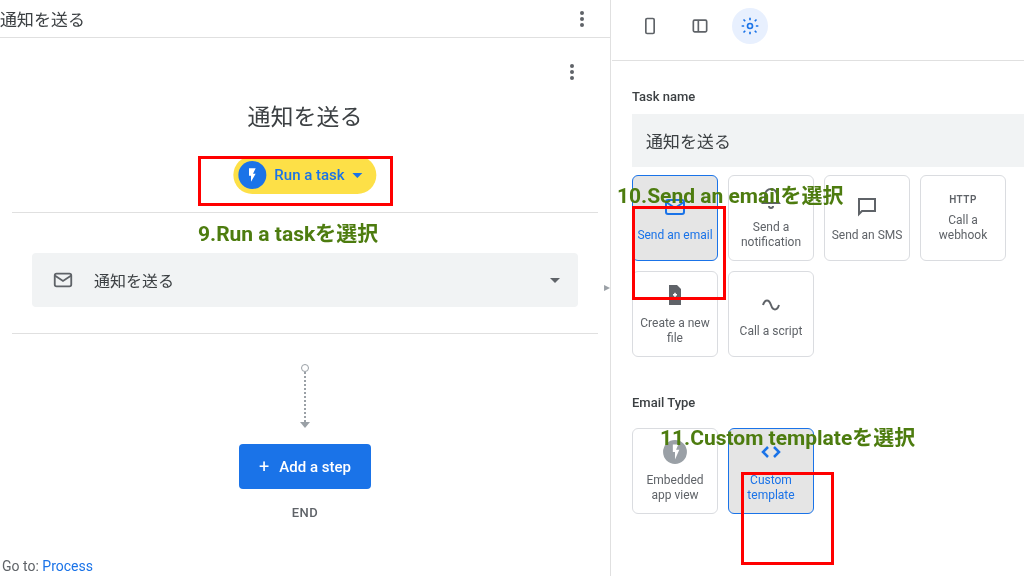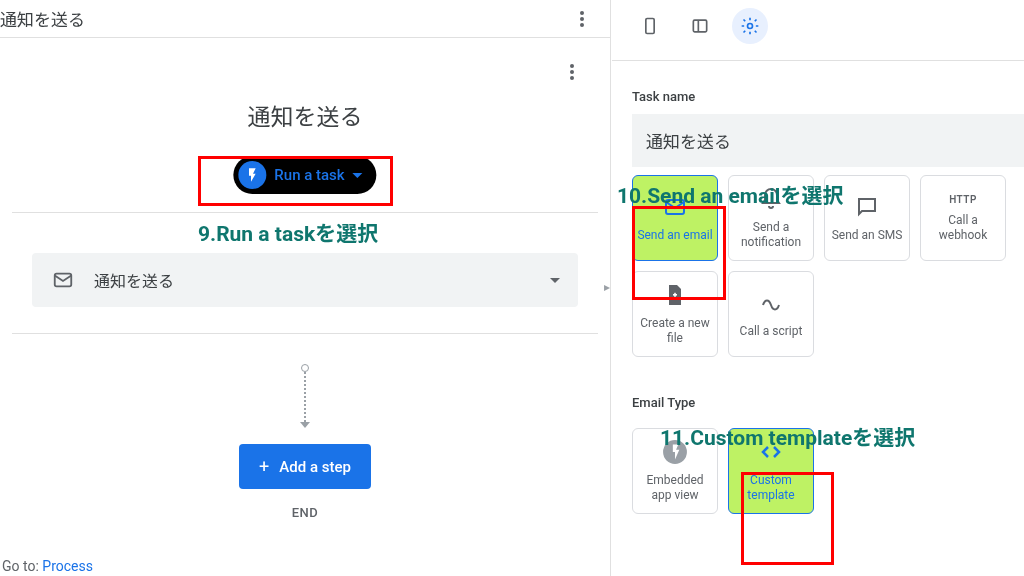--- a/index.html
+++ b/index.html
@@ -10,21 +10,21 @@
 
 .hdr { display: flex; align-items: center; justify-content: space-between; padding: 6px 16px 6px 0; border-bottom: 1px solid #e0e0e0; }
 .hdr-title { font-size: 17px; color: #3c4043; }
 .kebab { width: 24px; height: 24px; display: flex; flex-direction: column; align-items: center; justify-content: center; gap: 2px; cursor: pointer; }
 .kebab span { width: 4px; height: 4px; background: #5f6368; border-radius: 50%; }
 
 .card-area { margin-top: 22px; padding: 0 12px; }
 .card-kebab { display: flex; justify-content: flex-end; padding-right: 14px; padding-bottom: 14px; }
 .process-title { text-align: center; font-size: 23px; color: #3c4043; margin-bottom: 24px; }
 
-.run-task-chip { display: inline-flex; align-items: center; gap: 8px; background: #000000; border-radius: 20px; padding: 5px 14px 5px 5px; position: relative; left: 50%; transform: translateX(-50%); }
+.run-task-chip { display: inline-flex; align-items: center; gap: 8px; background: #fde047; border-radius: 20px; padding: 5px 14px 5px 5px; position: relative; left: 50%; transform: translateX(-50%); }
 .bolt-circle { width: 28px; height: 28px; background: #1a73e8; border-radius: 50%; display: flex; align-items: center; justify-content: center; }
 .run-task-label { color: #1a73e8; font-size: 15px; font-weight: 500; }
 .caret-down { width: 0; height: 0; border-left: 5px solid transparent; border-right: 5px solid transparent; border-top: 5px solid #1a73e8; }
 
 .redbox { border: 3px solid #ff0000; position: absolute; }
 .red9 { left: 198px; top: 156px; width: 195px; height: 50px; }
 
 .dd-row { background: #f1f3f4; margin: 40px 20px 0 20px; border-radius: 4px; display: flex; align-items: center; padding: 14px 18px; gap: 18px; }
 .dd-label { font-size: 16px; color: #3c4043; flex: 1; }
 .dd-caret { color: #5f6368; }
@@ -34,35 +34,35 @@
 .conn-line { height: 50px; border-left: 2px dotted #9aa0a6; }
 .conn-arrow { width: 0; height: 0; border-left: 5px solid transparent; border-right: 5px solid transparent; border-top: 6px solid #9aa0a6; }
 
 .add-step { background: #1a73e8; color: #fff; border: none; border-radius: 4px; padding: 12px 20px; font-size: 15px; font-weight: 500; display: flex; align-items: center; gap: 10px; margin: 16px auto 0 auto; cursor: pointer; }
 .plus { font-size: 18px; font-weight: 400; }
 .end-label { text-align: center; color: #5f6368; font-size: 13px; font-weight: 500; margin-top: 16px; letter-spacing: 0.5px; }
 
 .goto { position: absolute; left: 2px; bottom: 2px; color: #5f6368; font-size: 14px; }
 .goto a { color: #1a73e8; text-decoration: none; }
 
-.ann { position: absolute; color: #0f766e; font-weight: 700; font-size: 21px; }
+.ann { position: absolute; color: #4d7c0f; font-weight: 700; font-size: 21px; }
 .ann9 { left: 198px; top: 217px; }
 .ann10 { left: 617px; top: 179px; }
 .ann11 { left: 660px; top: 421px; }
 
 .rp-tabs { display: flex; gap: 14px; align-items: center; padding: 8px 20px 16px 20px; border-bottom: 1px solid #e0e0e0; }
 .tab-ic { width: 36px; height: 36px; display: flex; align-items: center; justify-content: center; border-radius: 50%; }
 .tab-blue { background: #e8f0fe; }
 
 .sec-label { font-size: 13px; color: #3c4043; font-weight: 500; padding: 28px 20px 10px 20px; }
 .name-input { background: #f1f3f4; margin: 0 0 0 20px; padding: 14px 14px; font-size: 17px; color: #3c4043; }
 
 .tile-grid { display: flex; flex-wrap: wrap; gap: 10px; padding: 8px 0 0 20px; }
 .tile { width: 86px; height: 86px; border: 1px solid #dadce0; border-radius: 6px; display: flex; flex-direction: column; align-items: center; justify-content: center; gap: 8px; cursor: pointer; }
-.tile-sel { background: #bef264; border-color: #1a73e8; }
+.tile-sel { background: #e5e5e5; border-color: #1a73e8; }
 .tile-label { font-size: 12px; color: #5f6368; text-align: center; line-height: 1.25; padding: 0 4px; }
 .tile-sel .tile-label { color: #1a73e8; }
 .tile-icon { width: 26px; height: 26px; display: flex; align-items: center; justify-content: center; }
 .muted-txt { font-size: 10px; font-weight: 600; color: #5f6368; letter-spacing: 0.5px; }
 
 .red10 { left: 632px; top: 206px; width: 94px; height: 94px; }
 .red11 { left: 741px; top: 472px; width: 93px; height: 93px; }
 
 .drag-handle { position: absolute; left: 604px; top: 280px; color: #9aa0a6; font-size: 12px; }
 .rp-border { position: absolute; left: 610px; top: 0; width: 1px; height: 576px; background: #e0e0e0; }

